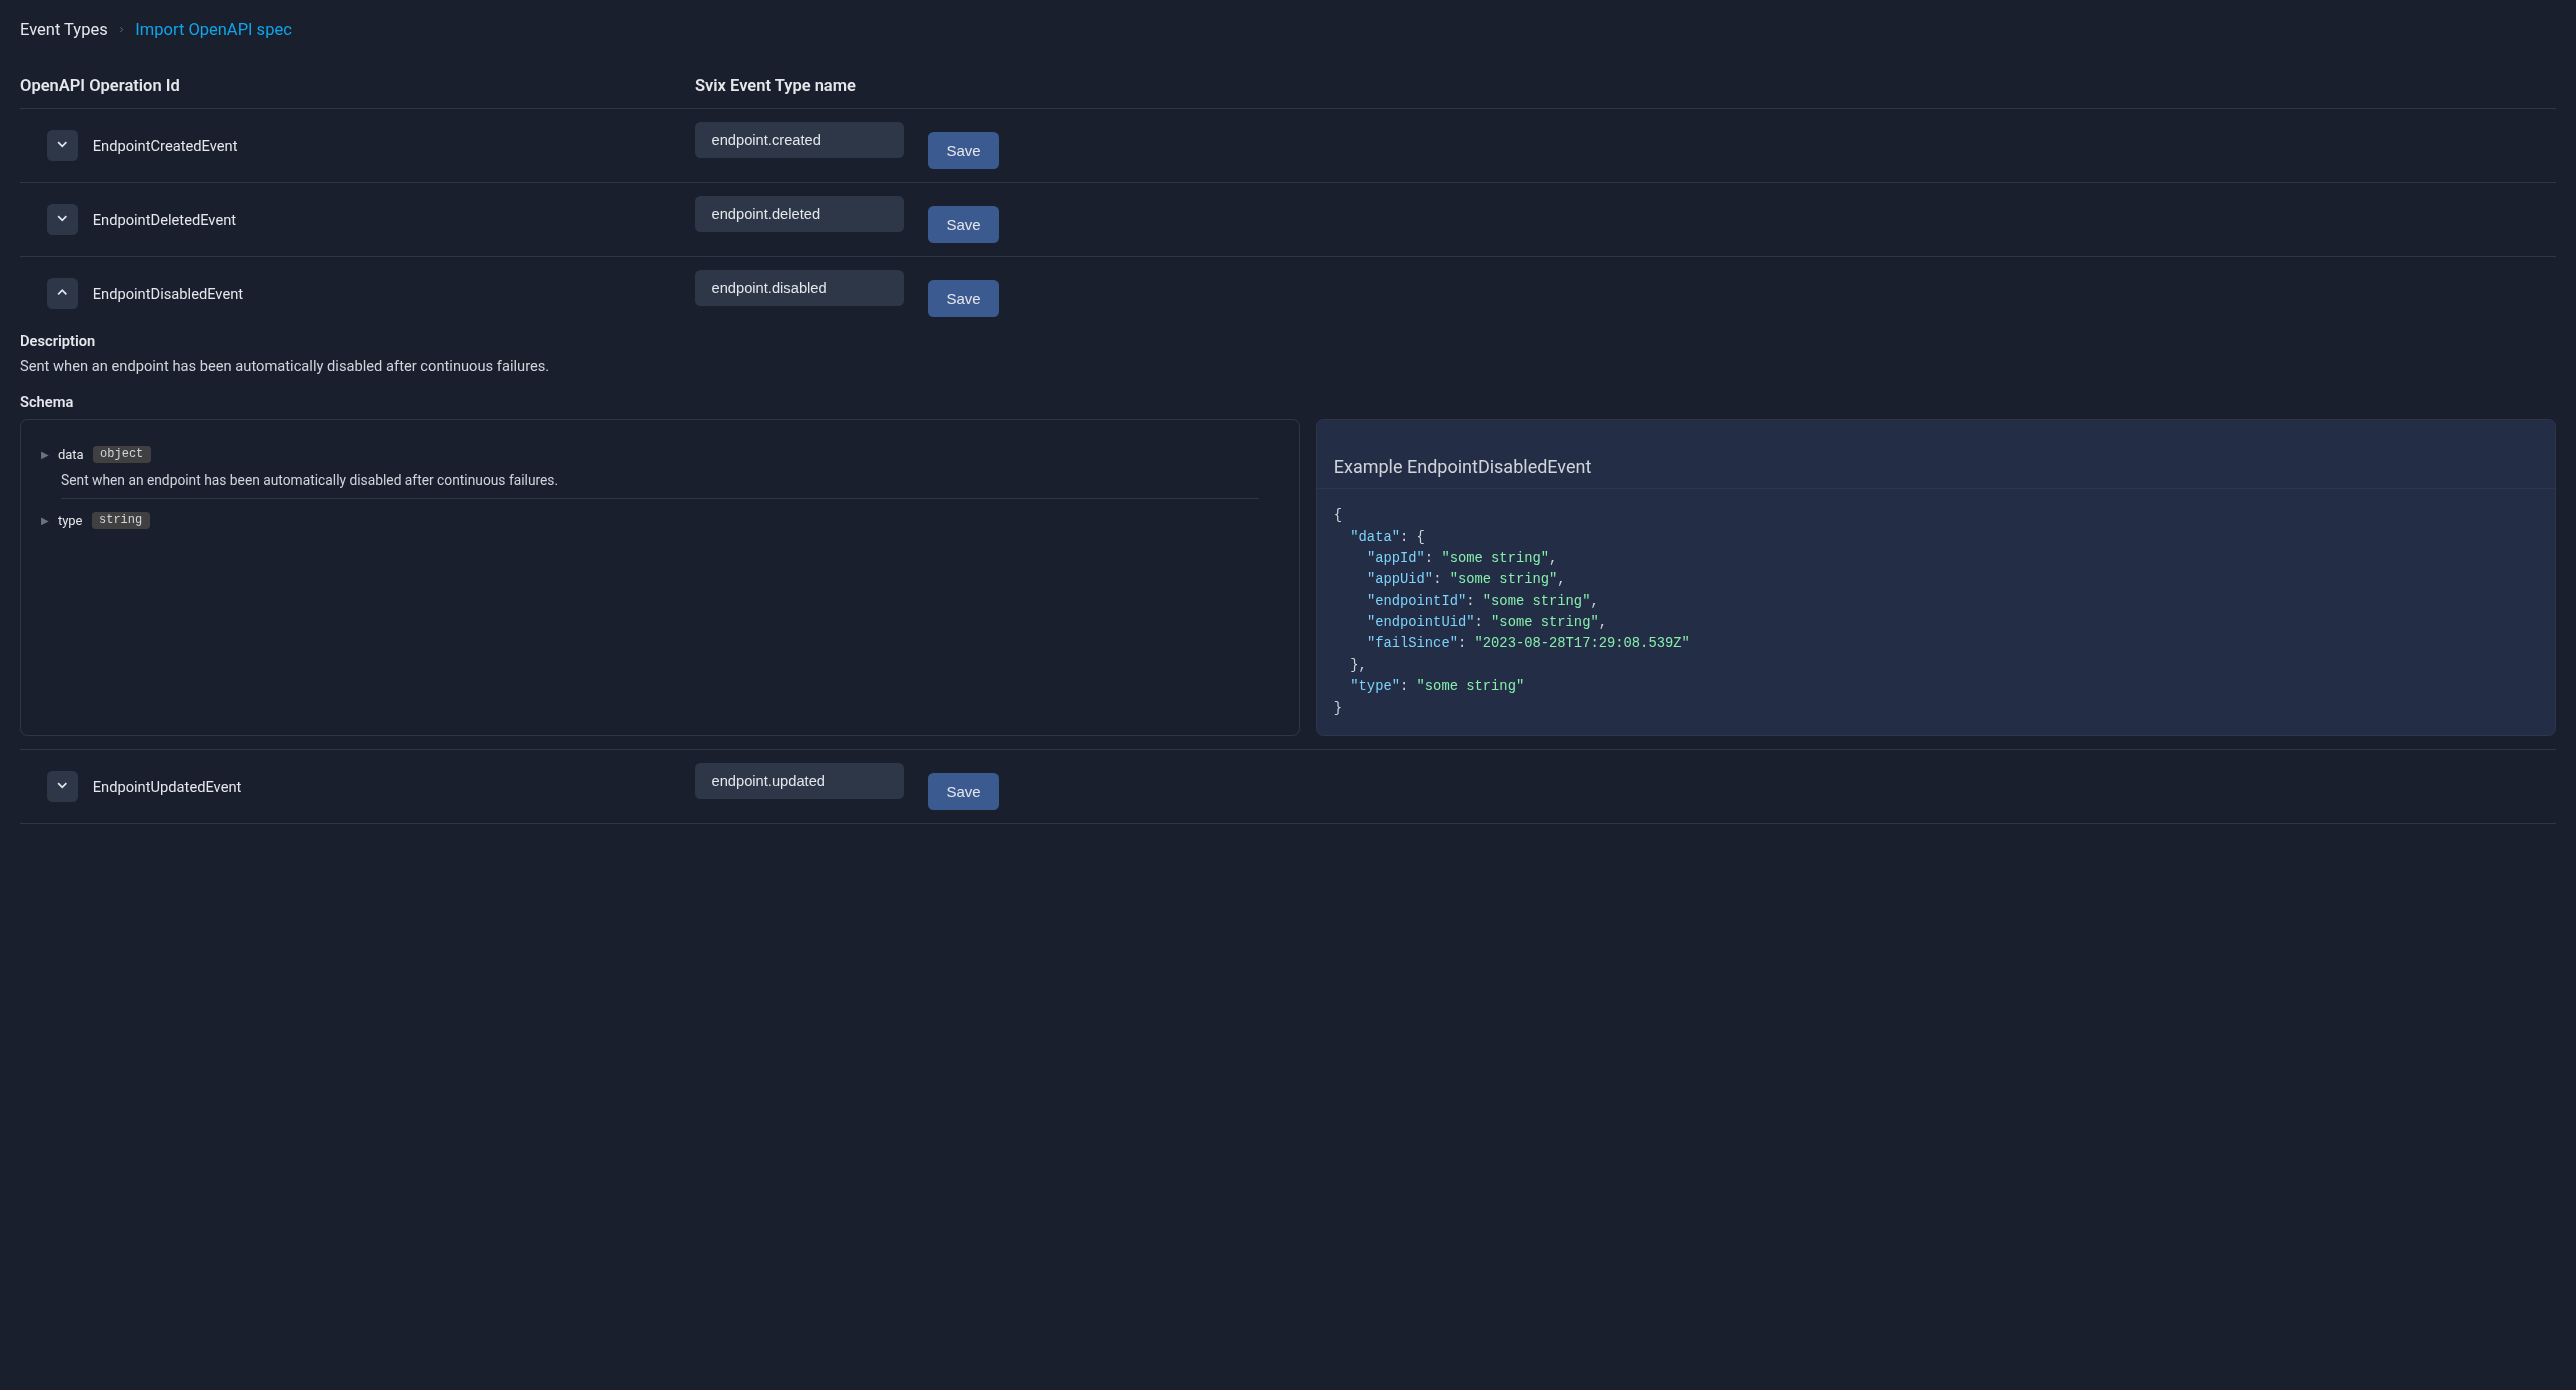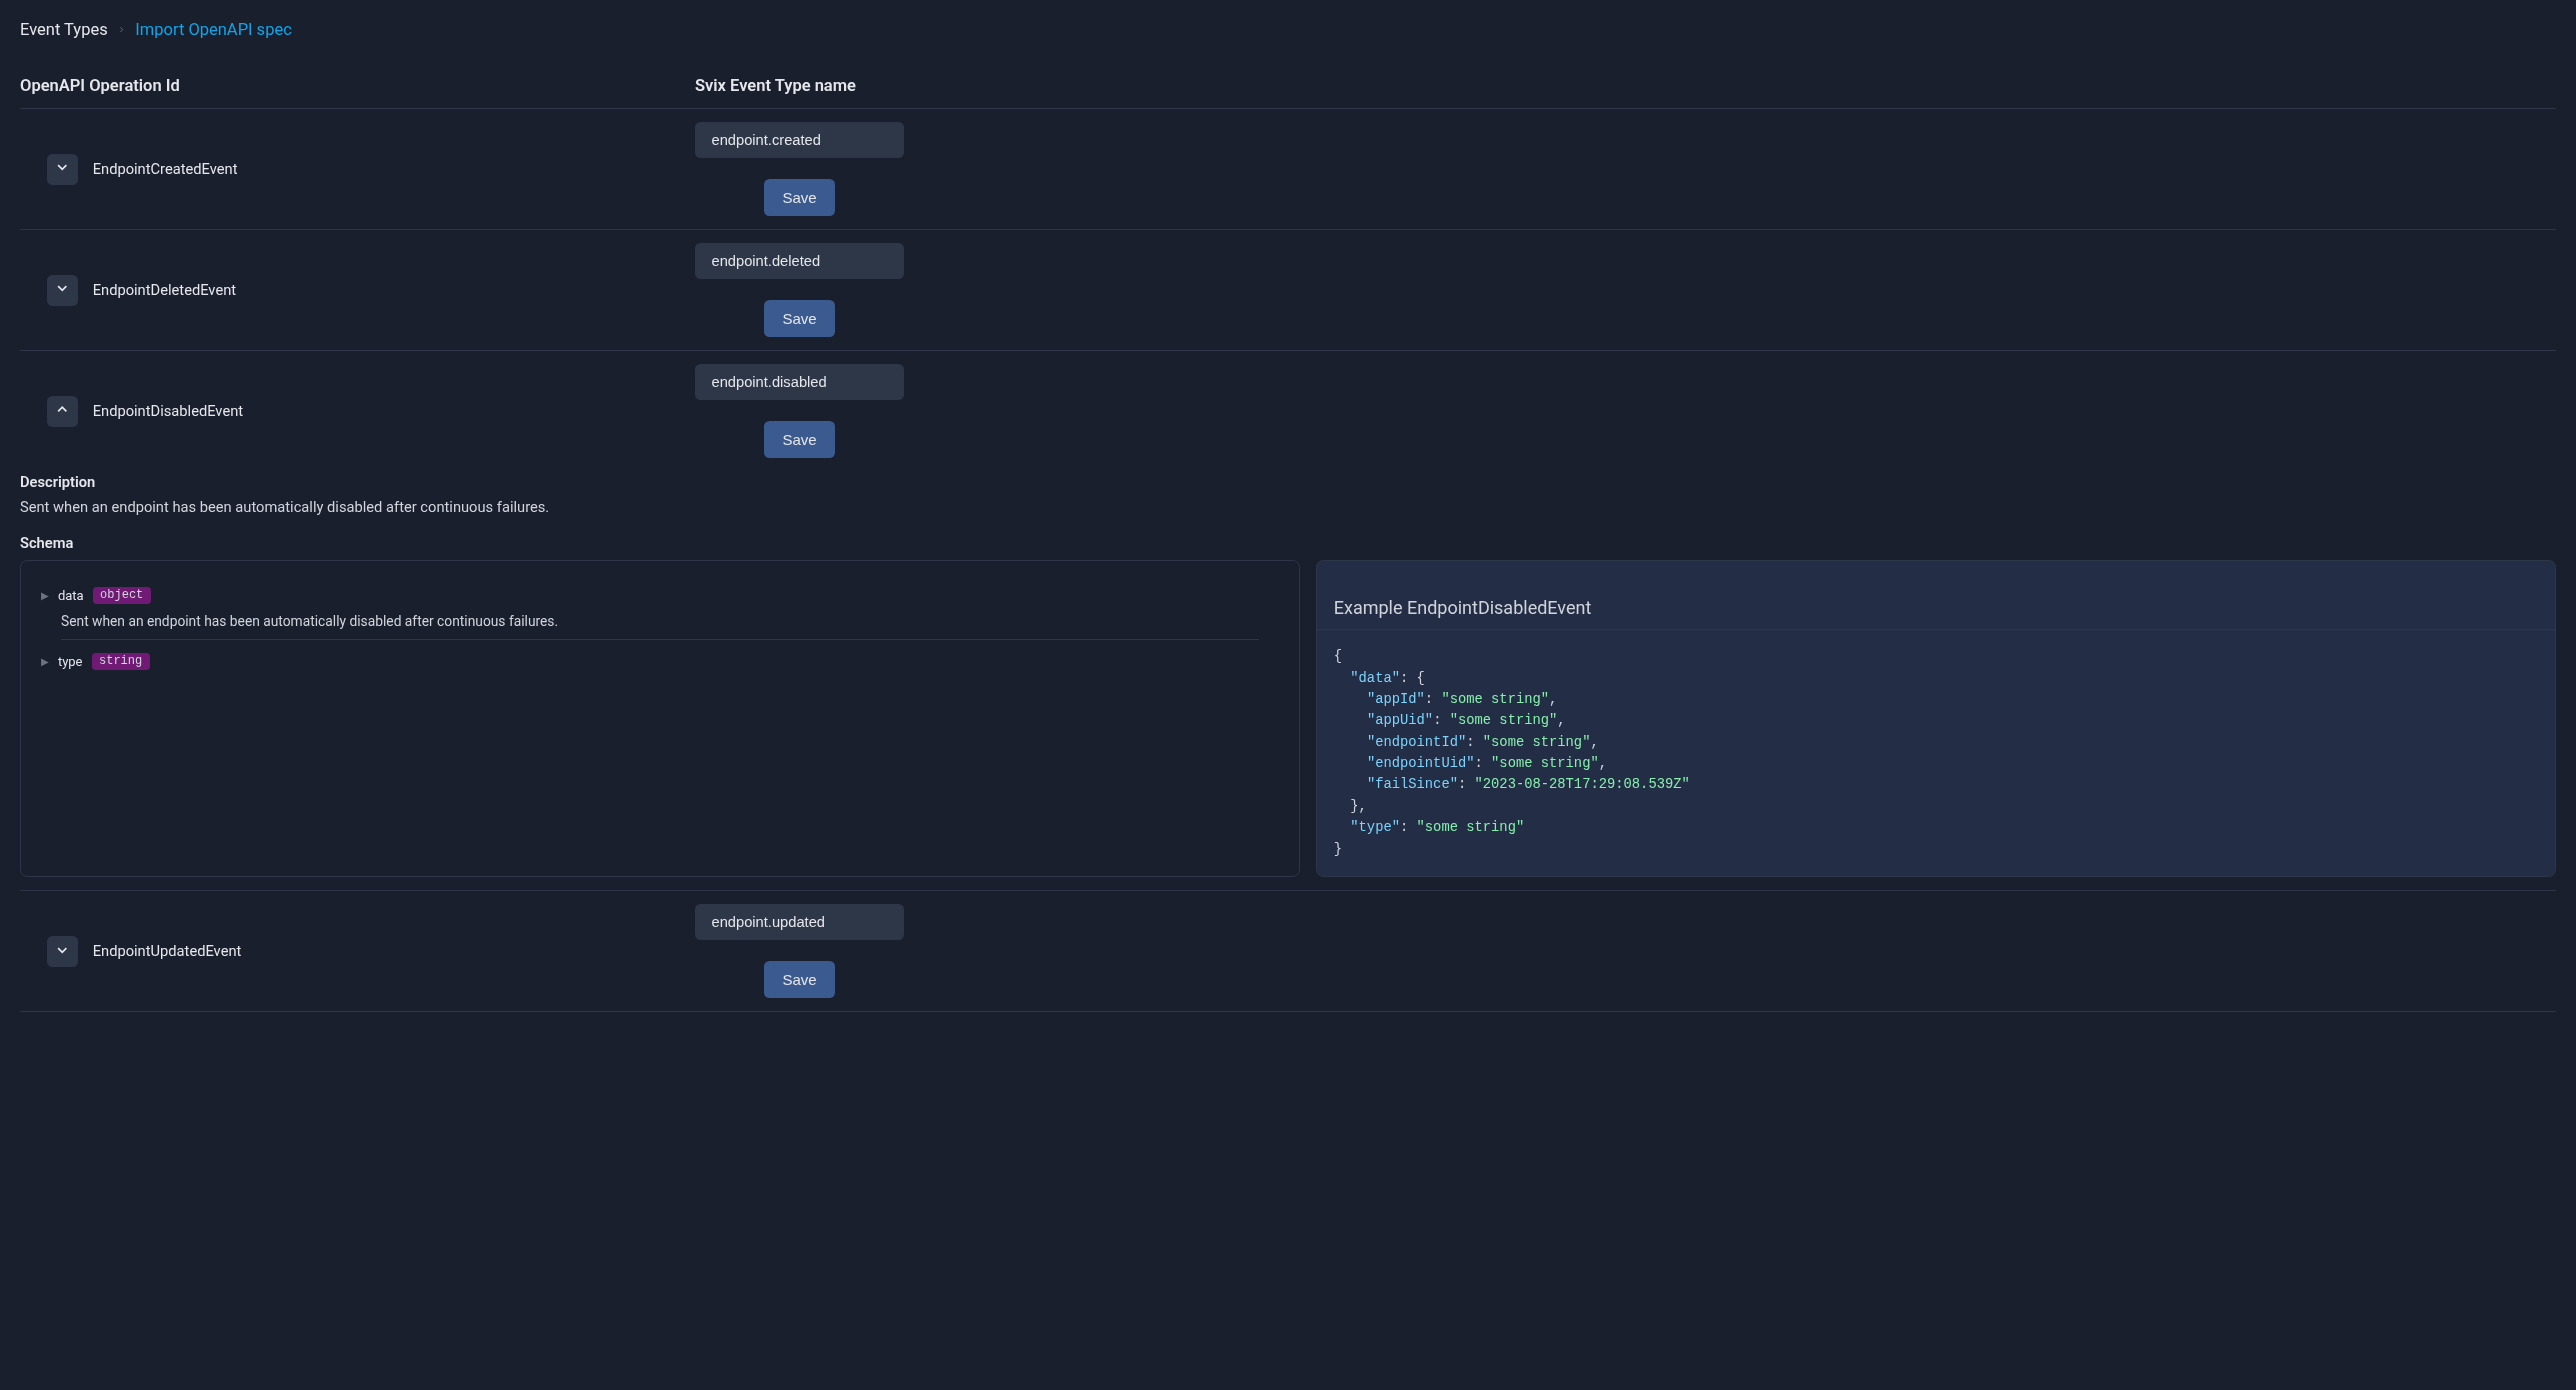--- a/index.html
+++ b/index.html
@@ -76,23 +76,22 @@
     .toggle-btn svg {
       width: 16.5px;
       height: 16.5px;
     }
     .operation-id {
       font-size: 14.7px;
       color: #e5e7eb;
     }
     .row-right {
       display: flex;
-      align-items: center;
-      gap: 11px;
-      flex-direction: column;
+      align-items: flex-start;
+      gap: 24px;
     }
     .event-input {
       background-color: #2d3748;
       border: none;
       border-radius: 5.5px;
       padding: 10px 16.5px;
       color: #e5e7eb;
       font-size: 14.7px;
       width: 209px;
     }
@@ -149,21 +148,21 @@
     }
     .schema-arrow {
       color: #6b7280;
       font-size: 10px;
     }
     .schema-name {
       font-weight: 400;
       font-size: 13px;
     }
     .schema-type {
-      background-color: #701a75;
+      background-color: #404040;
       padding: 1.8px 7.3px;
       border-radius: 3.7px;
       font-size: 12px;
       font-family: 'Courier New', monospace;
       color: #d1d5db;
     }
     .schema-desc {
       font-size: 13.8px;
       color: #d1d5db;
       margin-left: 20px;

